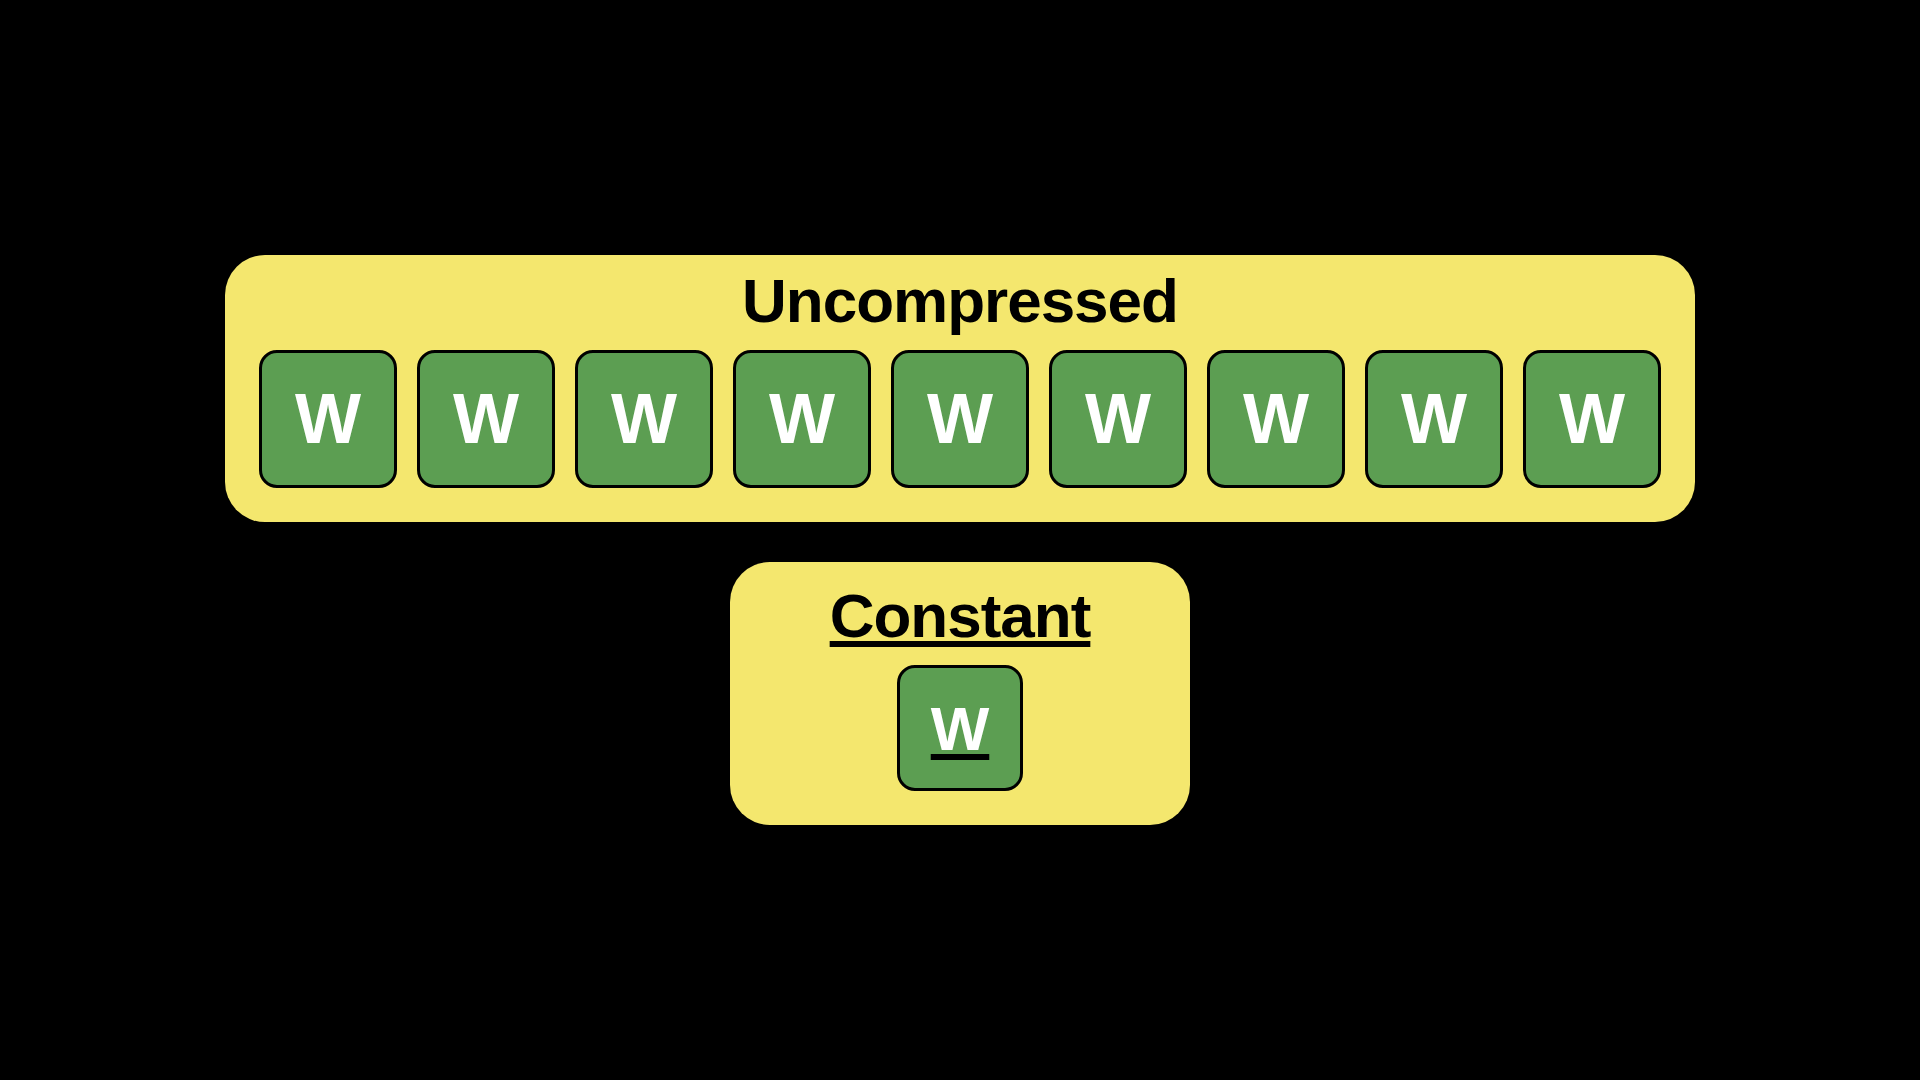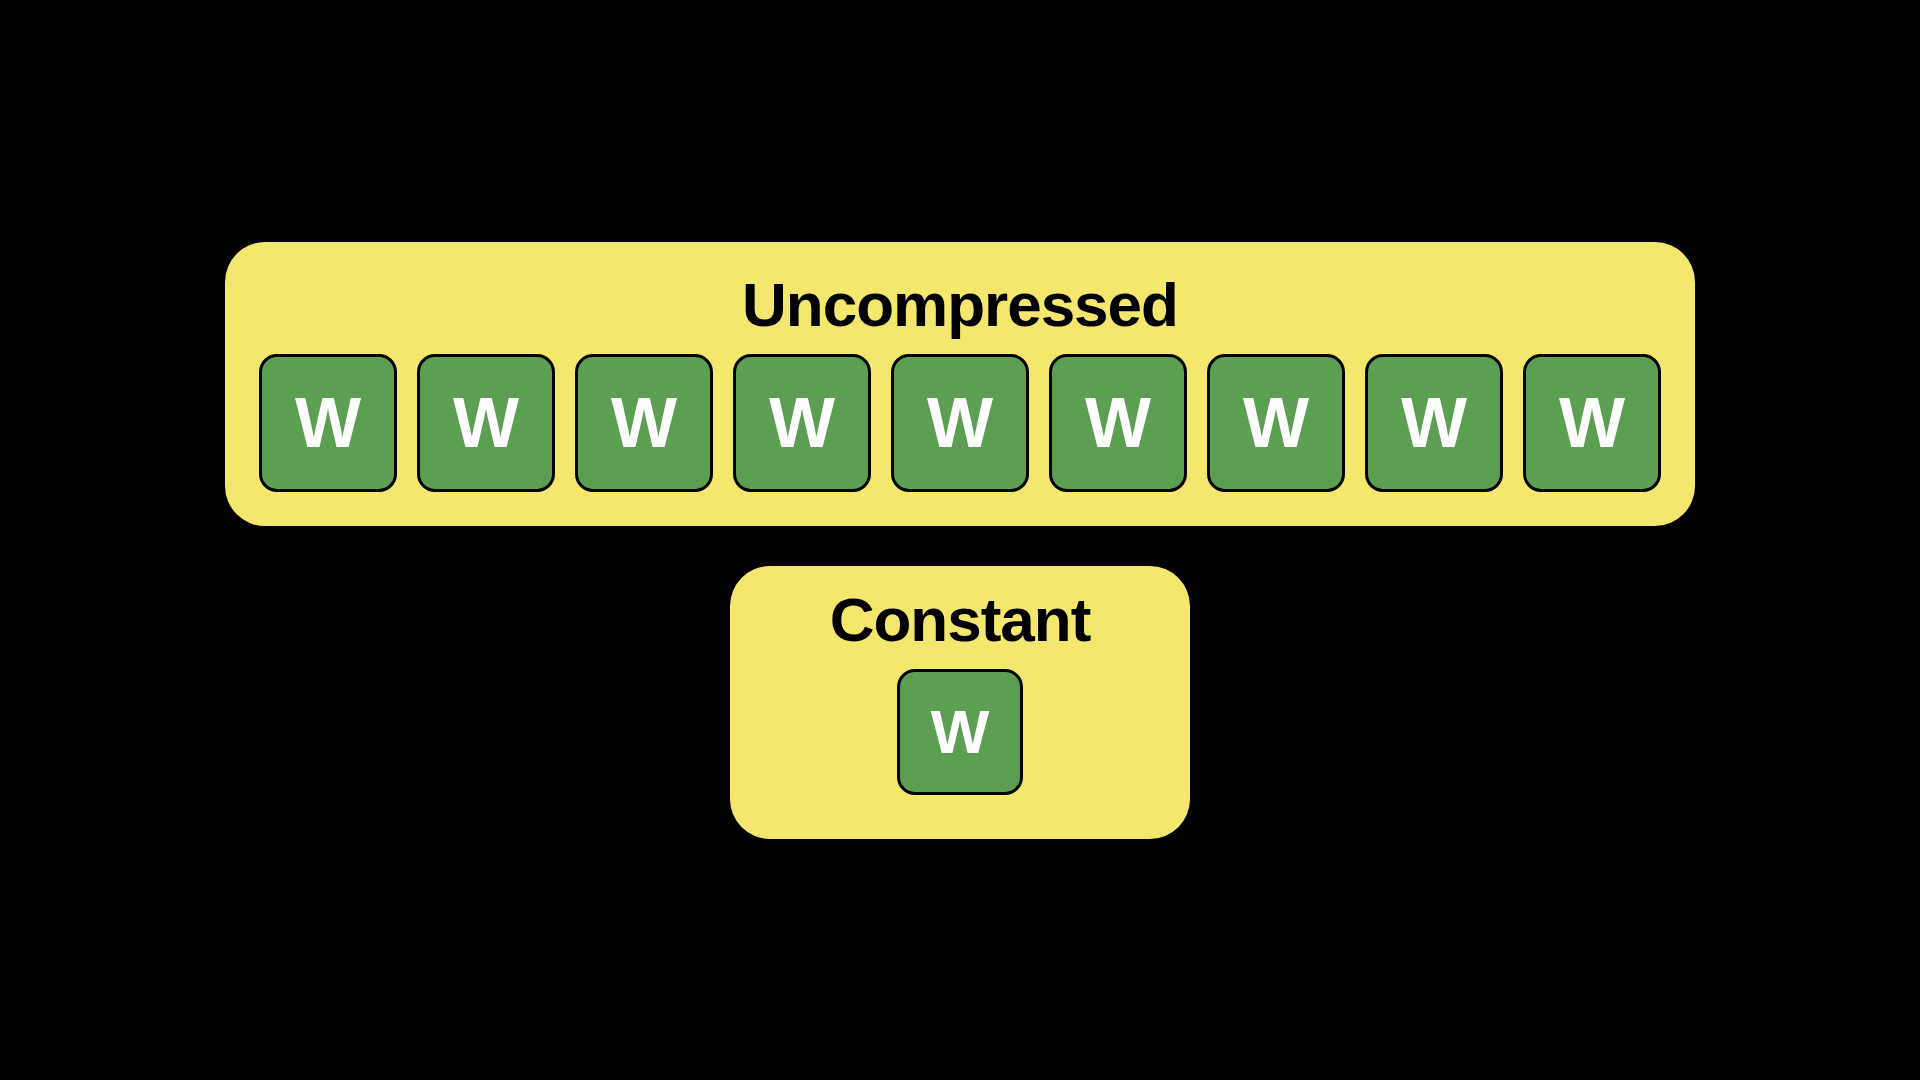--- a/index.html
+++ b/index.html
@@ -14,21 +14,21 @@
       font-family: -apple-system, BlinkMacSystemFont, "Helvetica Neue", Arial, sans-serif;
       display: flex;
       flex-direction: column;
       align-items: center;
       justify-content: center;
       gap: 40px;
     }
     .panel {
       background: #F4E76E;
       border-radius: 40px;
-      padding: 27px 34px 34px 34px;
+      padding: 10px 34px 34px 34px;
       display: flex;
       flex-direction: column;
       align-items: center;
     }
     .panel-title {
       font-size: 62px;
       font-weight: 700;
       color: #000000;
       letter-spacing: -1px;
       margin-bottom: 14px;
@@ -46,21 +46,22 @@
       display: flex;
       align-items: center;
       justify-content: center;
     }
     .tile-letter {
       font-size: 70px;
       font-weight: 700;
       color: #FFFFFF;
     }
     .constant-panel {
-      padding: 18px 100px 44px 100px;
+      padding: 18px 100px 34px 100px;
+      text-decoration: underline;
     }
     .constant-panel .tile {
       width: 126px;
       height: 126px;
     }
     .constant-panel .tile-letter {
       font-size: 62px;
     }
   </style>
 </head>

